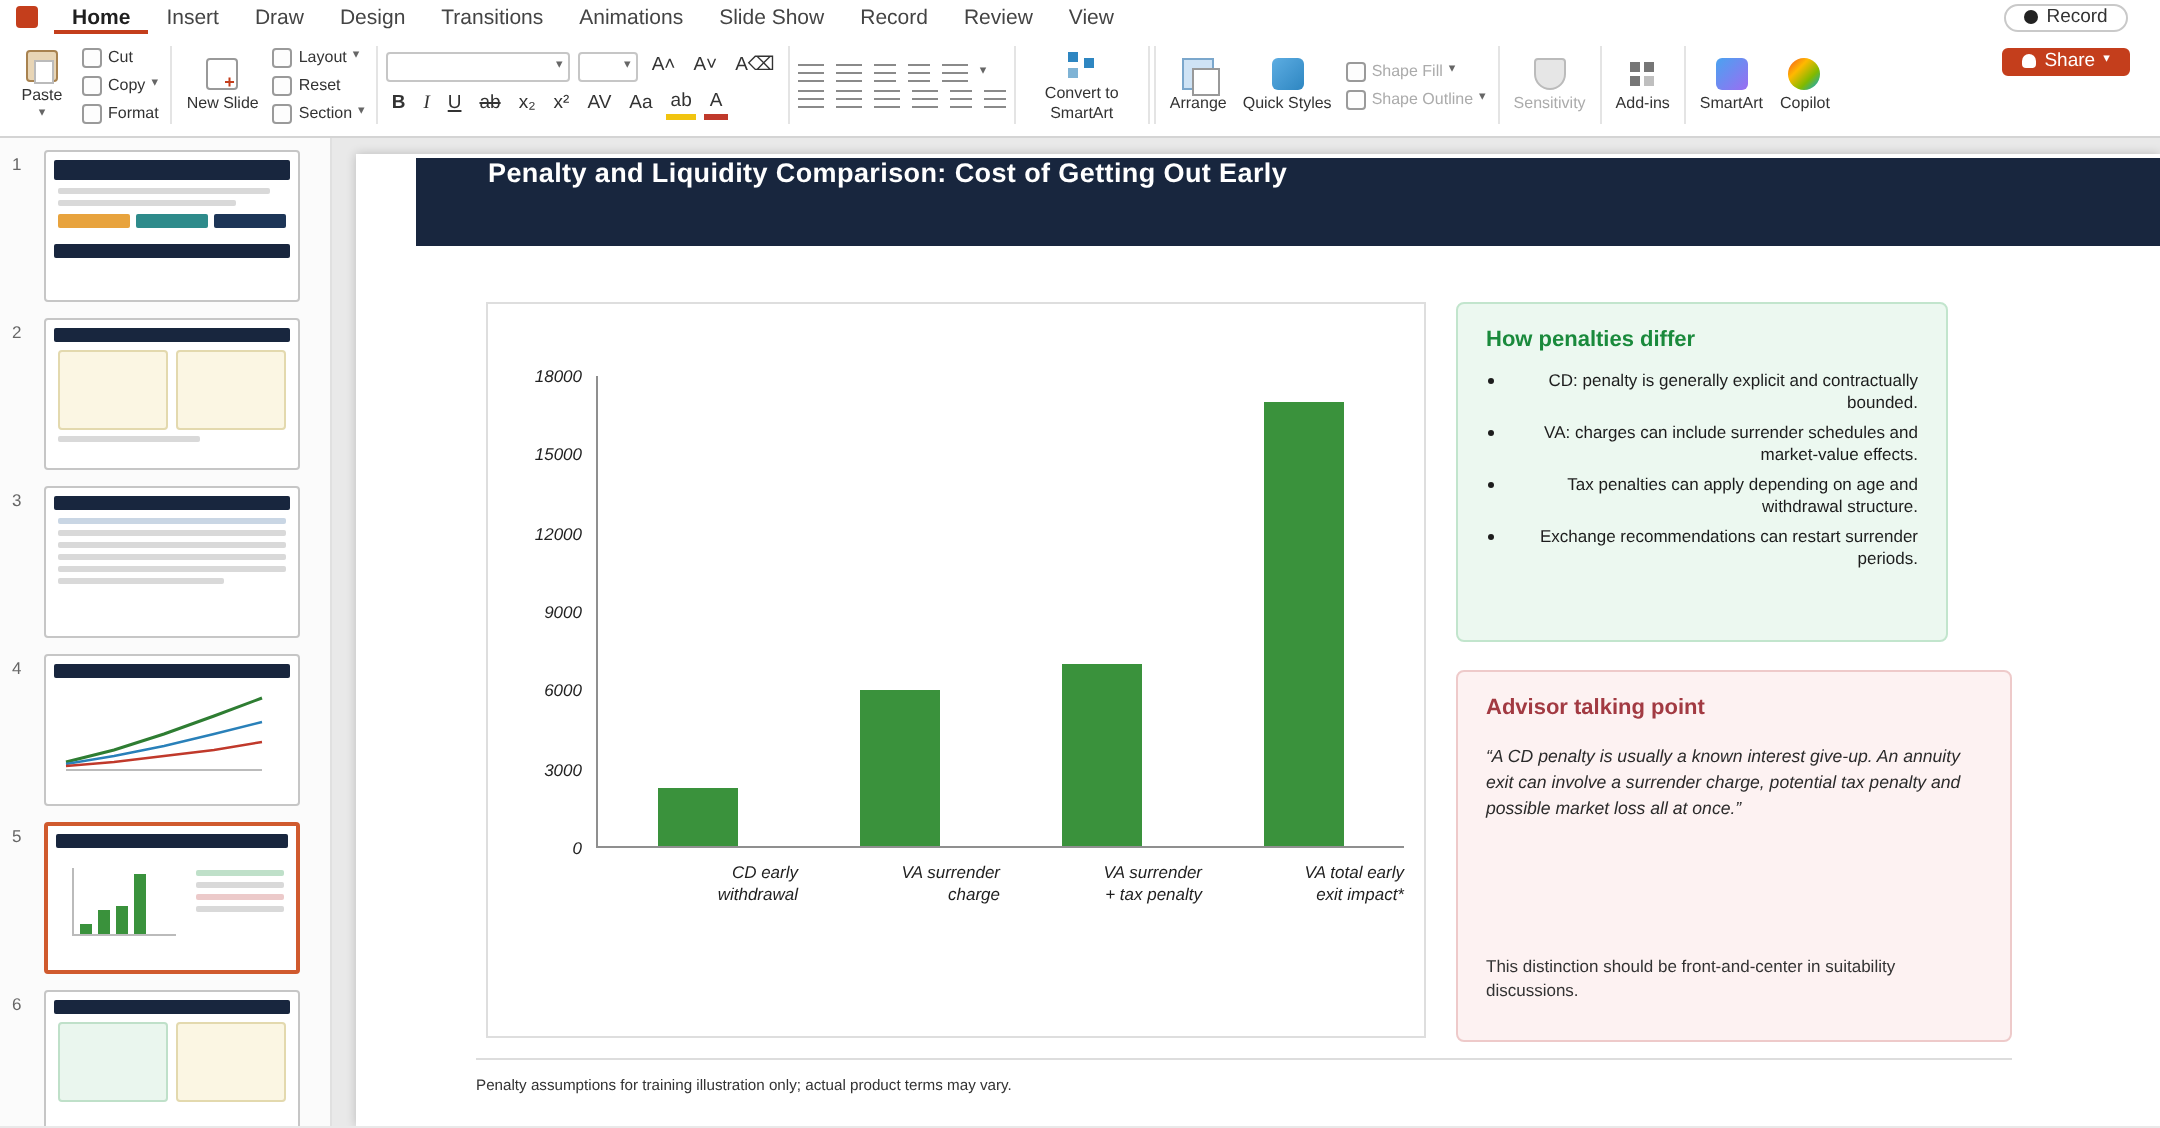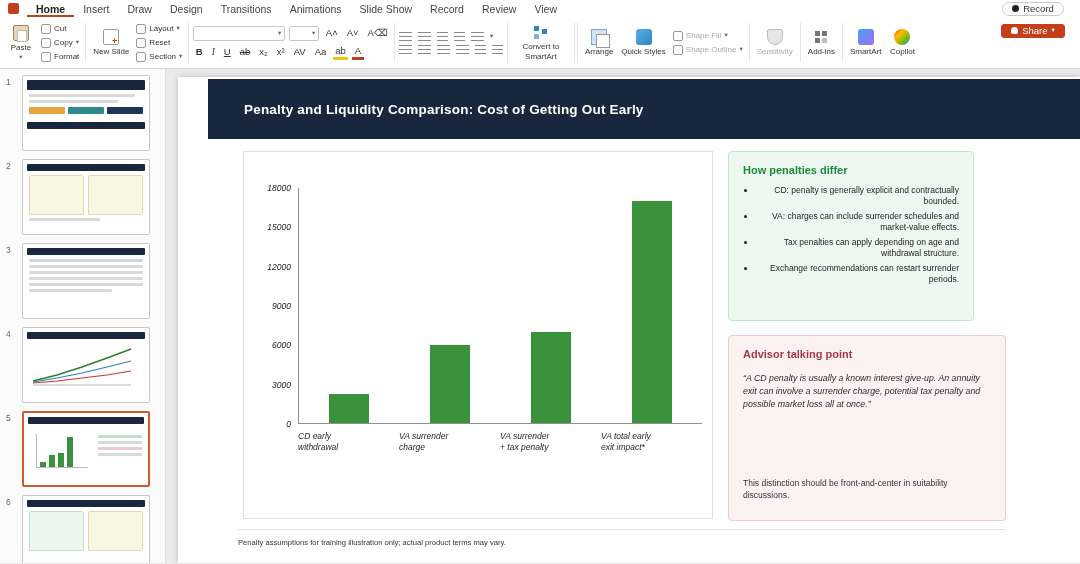--- a/index.html
+++ b/index.html
@@ -81,33 +81,33 @@
   .t-card.green { background:#eaf6ee; border-color:#bfe0c9; }
   .t-bars { display:flex; align-items:flex-end; gap:3px; height:34px; margin:6px 4px 0 8px; width:52px; border-left:1px solid #bbb; border-bottom:1px solid #bbb; padding:0 3px; }
   .t-bars span { width:6px; background:#3a923c; display:block; }
   .t-chartwrap { display:flex; }
   .t-sidetext { flex:1; padding:4px 2px 0 6px; }
   .t-sidetext .t-line { margin:3px 0; }
 
   .canvas { flex:1; background:#e9e9e9; position:relative; overflow:hidden; }
   .slide { position:absolute; left:12px; top:8px; right:0; height:486px; background:#fff; box-shadow:0 0 5px rgba(0,0,0,.2); }
 
-  .slide-header { position:absolute; left:30px; right:0; top:2px; height:60px; background:#18263e; display:flex; align-items:center; padding-left:36px; }
+  .slide-header { position:absolute; left:30px; right:0; top:2px; height:44px; background:#18263e; display:flex; padding-left:36px; }
   .slide-title { color:#fff; font-weight:700; font-size:13.5px; letter-spacing:0.2px; }
 
   .chart-panel { position:absolute; left:65px; top:74px; width:470px; height:368px; border:1px solid #dedede; background:#fff; padding:36px 10px 0 8px;font-style:italic; }
   .chart-area { display:flex; }
   .chart-y-axis { width:46px; height:236px; display:flex; flex-direction:column; justify-content:space-between; align-items:flex-end; padding-right:7px; font-size:8.5px; color:#222; }
   .ytick { height:0; display:flex; align-items:center; }
   .chart-main { flex:1; }
   .chart-plot { display:flex; height:236px; border-left:1px solid #8f8f8f; border-bottom:1px solid #8f8f8f; }
   .bar-slot { flex:1; display:flex; align-items:flex-end; justify-content:center; height:100%; }
   .bar { width:40px; }
   .chart-x-labels { display:flex; }
-  .xlabel { flex:1; text-align:left; font-size:8.5px; color:#1f1f1f; line-height:1.3; padding-top:7px; }
+  .xlabel { flex:1; text-align:right; font-size:8.5px; color:#1f1f1f; line-height:1.3; padding-top:7px; }
   .chart-footnote { margin-top:16px; font-size:7.6px; color:#333; line-height:1.45; padding:0 2px; }
 
   .box-green { position:absolute; left:550px; top:74px; width:246px; height:170px; background:#ecf8f0; border:1px solid #c2e5cd; border-radius:4px; padding:12px 14px; }
   .box-green h3 { font-size:11px; color:#1a8a3c; margin-bottom:9px; }
   .box-green ul { padding-left:13px; }
   .box-green li { font-size:8.5px; color:#1d1d1d; line-height:1.35; margin-bottom:3px;text-align:right; }
 
   .box-pink { position:absolute; left:550px; top:258px; width:278px; height:186px; background:#fdf2f2; border:1px solid #eecaca; border-radius:4px; padding:12px 14px; display:flex; flex-direction:column; }
   .box-pink h3 { font-size:11px; color:#a23a42; margin-bottom:12px; }
   .pink-quote { font-size:8.8px; font-weight:400; font-style:italic; color:#2b2b2b; line-height:1.5; }

